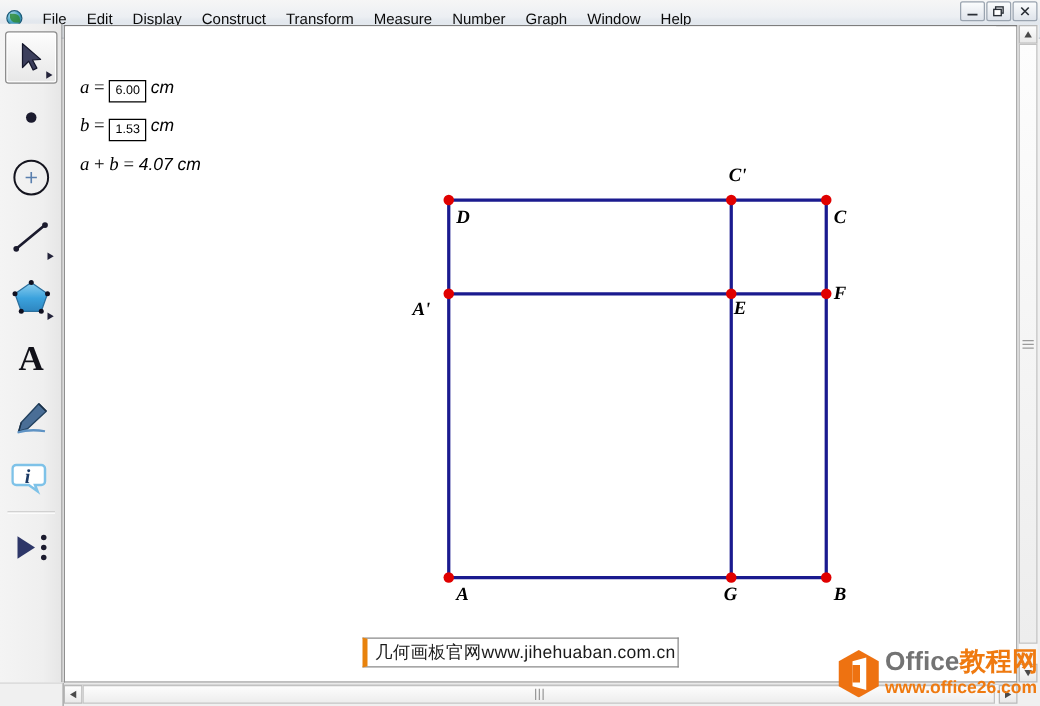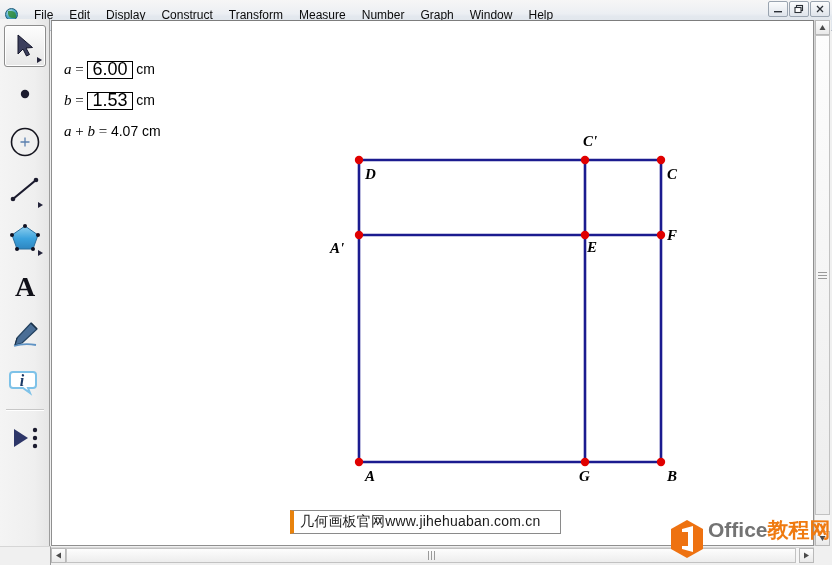--- a/index.html
+++ b/index.html
@@ -154,25 +154,25 @@
   .measure .var {
     font-style: italic;
     font-family: "Liberation Serif", serif;
   }
   .param-box {
     display: inline-block;
     border: 1px solid #000;
     padding: 0 4px 1px 4px;
     font-style: normal;
     font-family: "Liberation Sans", sans-serif;
-    font-size: 18px;
+    font-size: 10px;
     line-height: 15px;
     vertical-align: -1px;
   }
-  .unit { font-family: "Liberation Sans", sans-serif; font-size: 14px; }
+  .unit { font-family: "Liberation Sans", sans-serif; font-size: 14px; font-style: italic; }
 
   
   #geometry {
     position: absolute;
     left: 0; top: 0;
     width: 745px; height: 526px;
     pointer-events: none;
   }
   .vlabel {
     position: absolute;
@@ -187,21 +187,21 @@
   
   #watermark {
     position: absolute;
     left: 238px; top: 489px;
     height: 24px;
     background: #ffffff;
     border: 1px solid #8a8a8a;
     border-left: 4px solid #e8820c;
     display: flex;
     align-items: center;
-    padding: 0 20px 0 6px;
+    padding: 0 2px 0 6px;
     box-sizing: border-box;
     font-family: "Liberation Sans", sans-serif;
     font-size: 14px;
     color: #1a1a1a;
     letter-spacing: .2px;
   }
 
   
   #vscroll {
     position: absolute;
@@ -518,15 +518,16 @@
 
   <div id="office-logo">
     <svg class="hex" viewBox="0 0 34 38">
       <polygon points="17,0 33,9 33,29 17,38 1,29 1,9" fill="#ee7211"></polygon>
       <path d="M12 9 L23 6 L23 32 L12 29 Z" fill="#ffffff"></path>
       <rect x="12" y="12" width="6" height="14" fill="#ee7211"></rect>
     </svg>
     <div class="txt-top">
       <span class="blue">Office</span><span class="orange">教程网</span>
     </div>
+    <div class="txt-bot">www.office26.com</div>
   </div>
 
 </div>
 
 </body></html>

